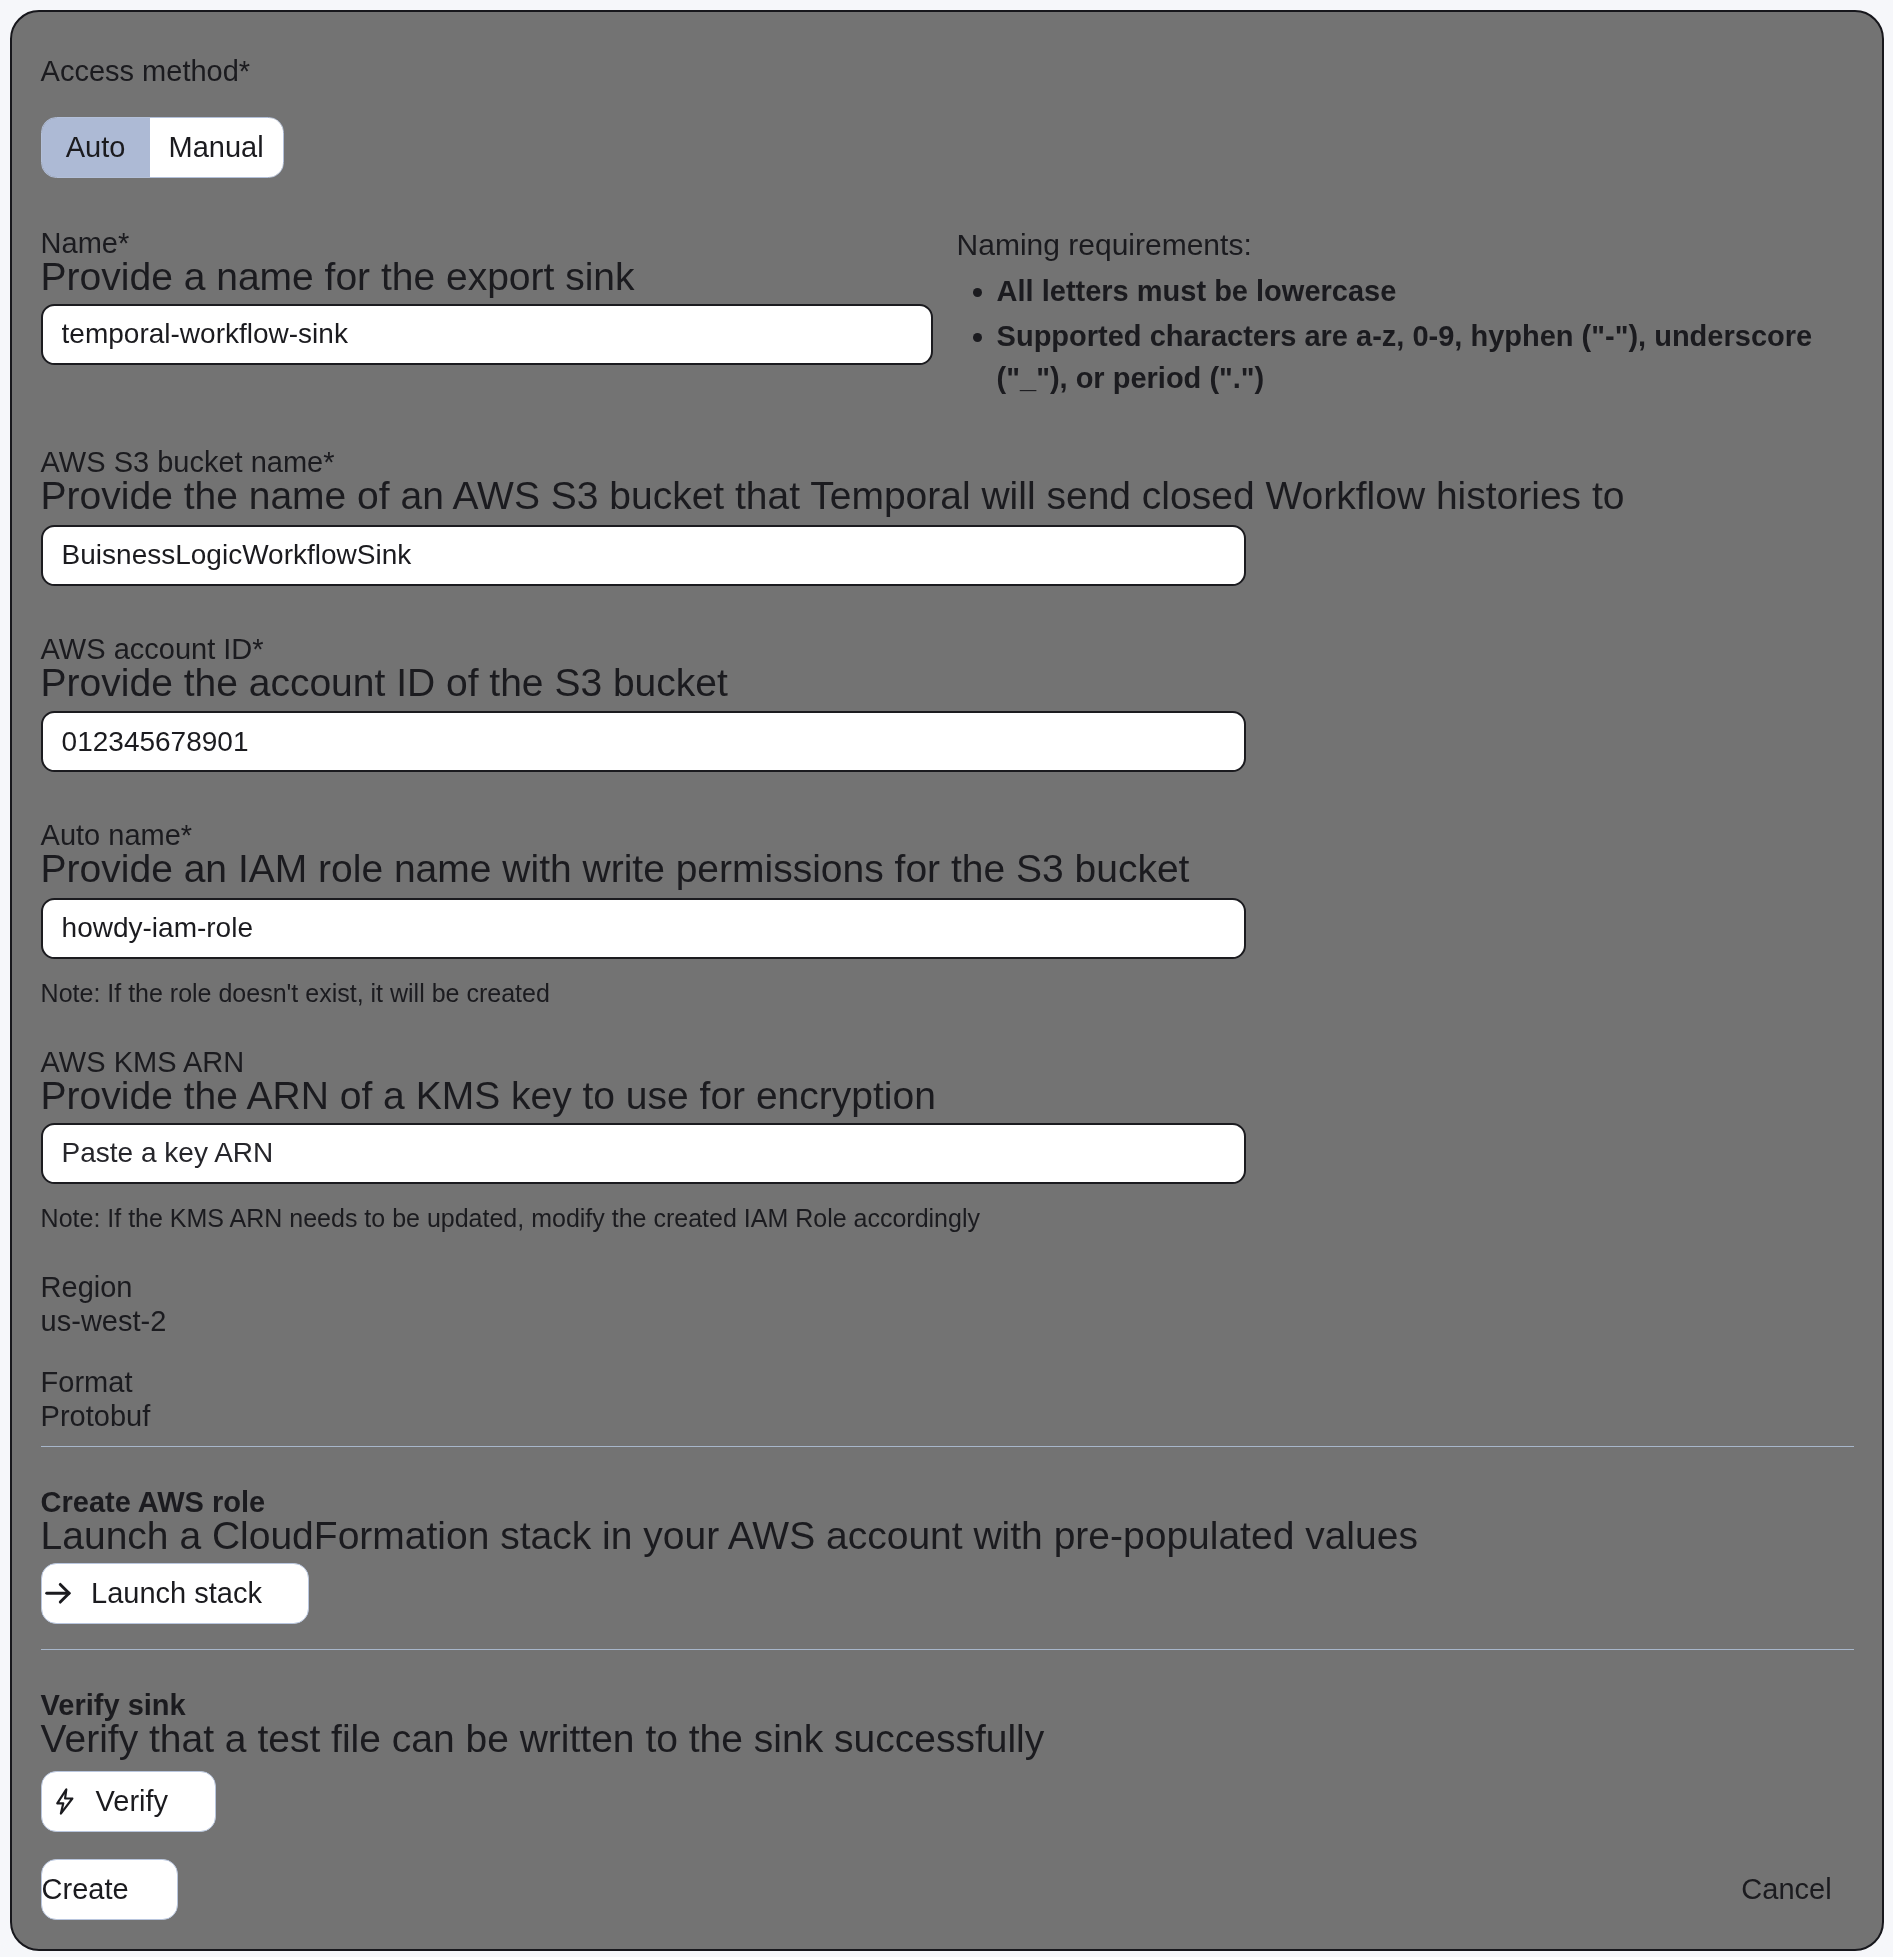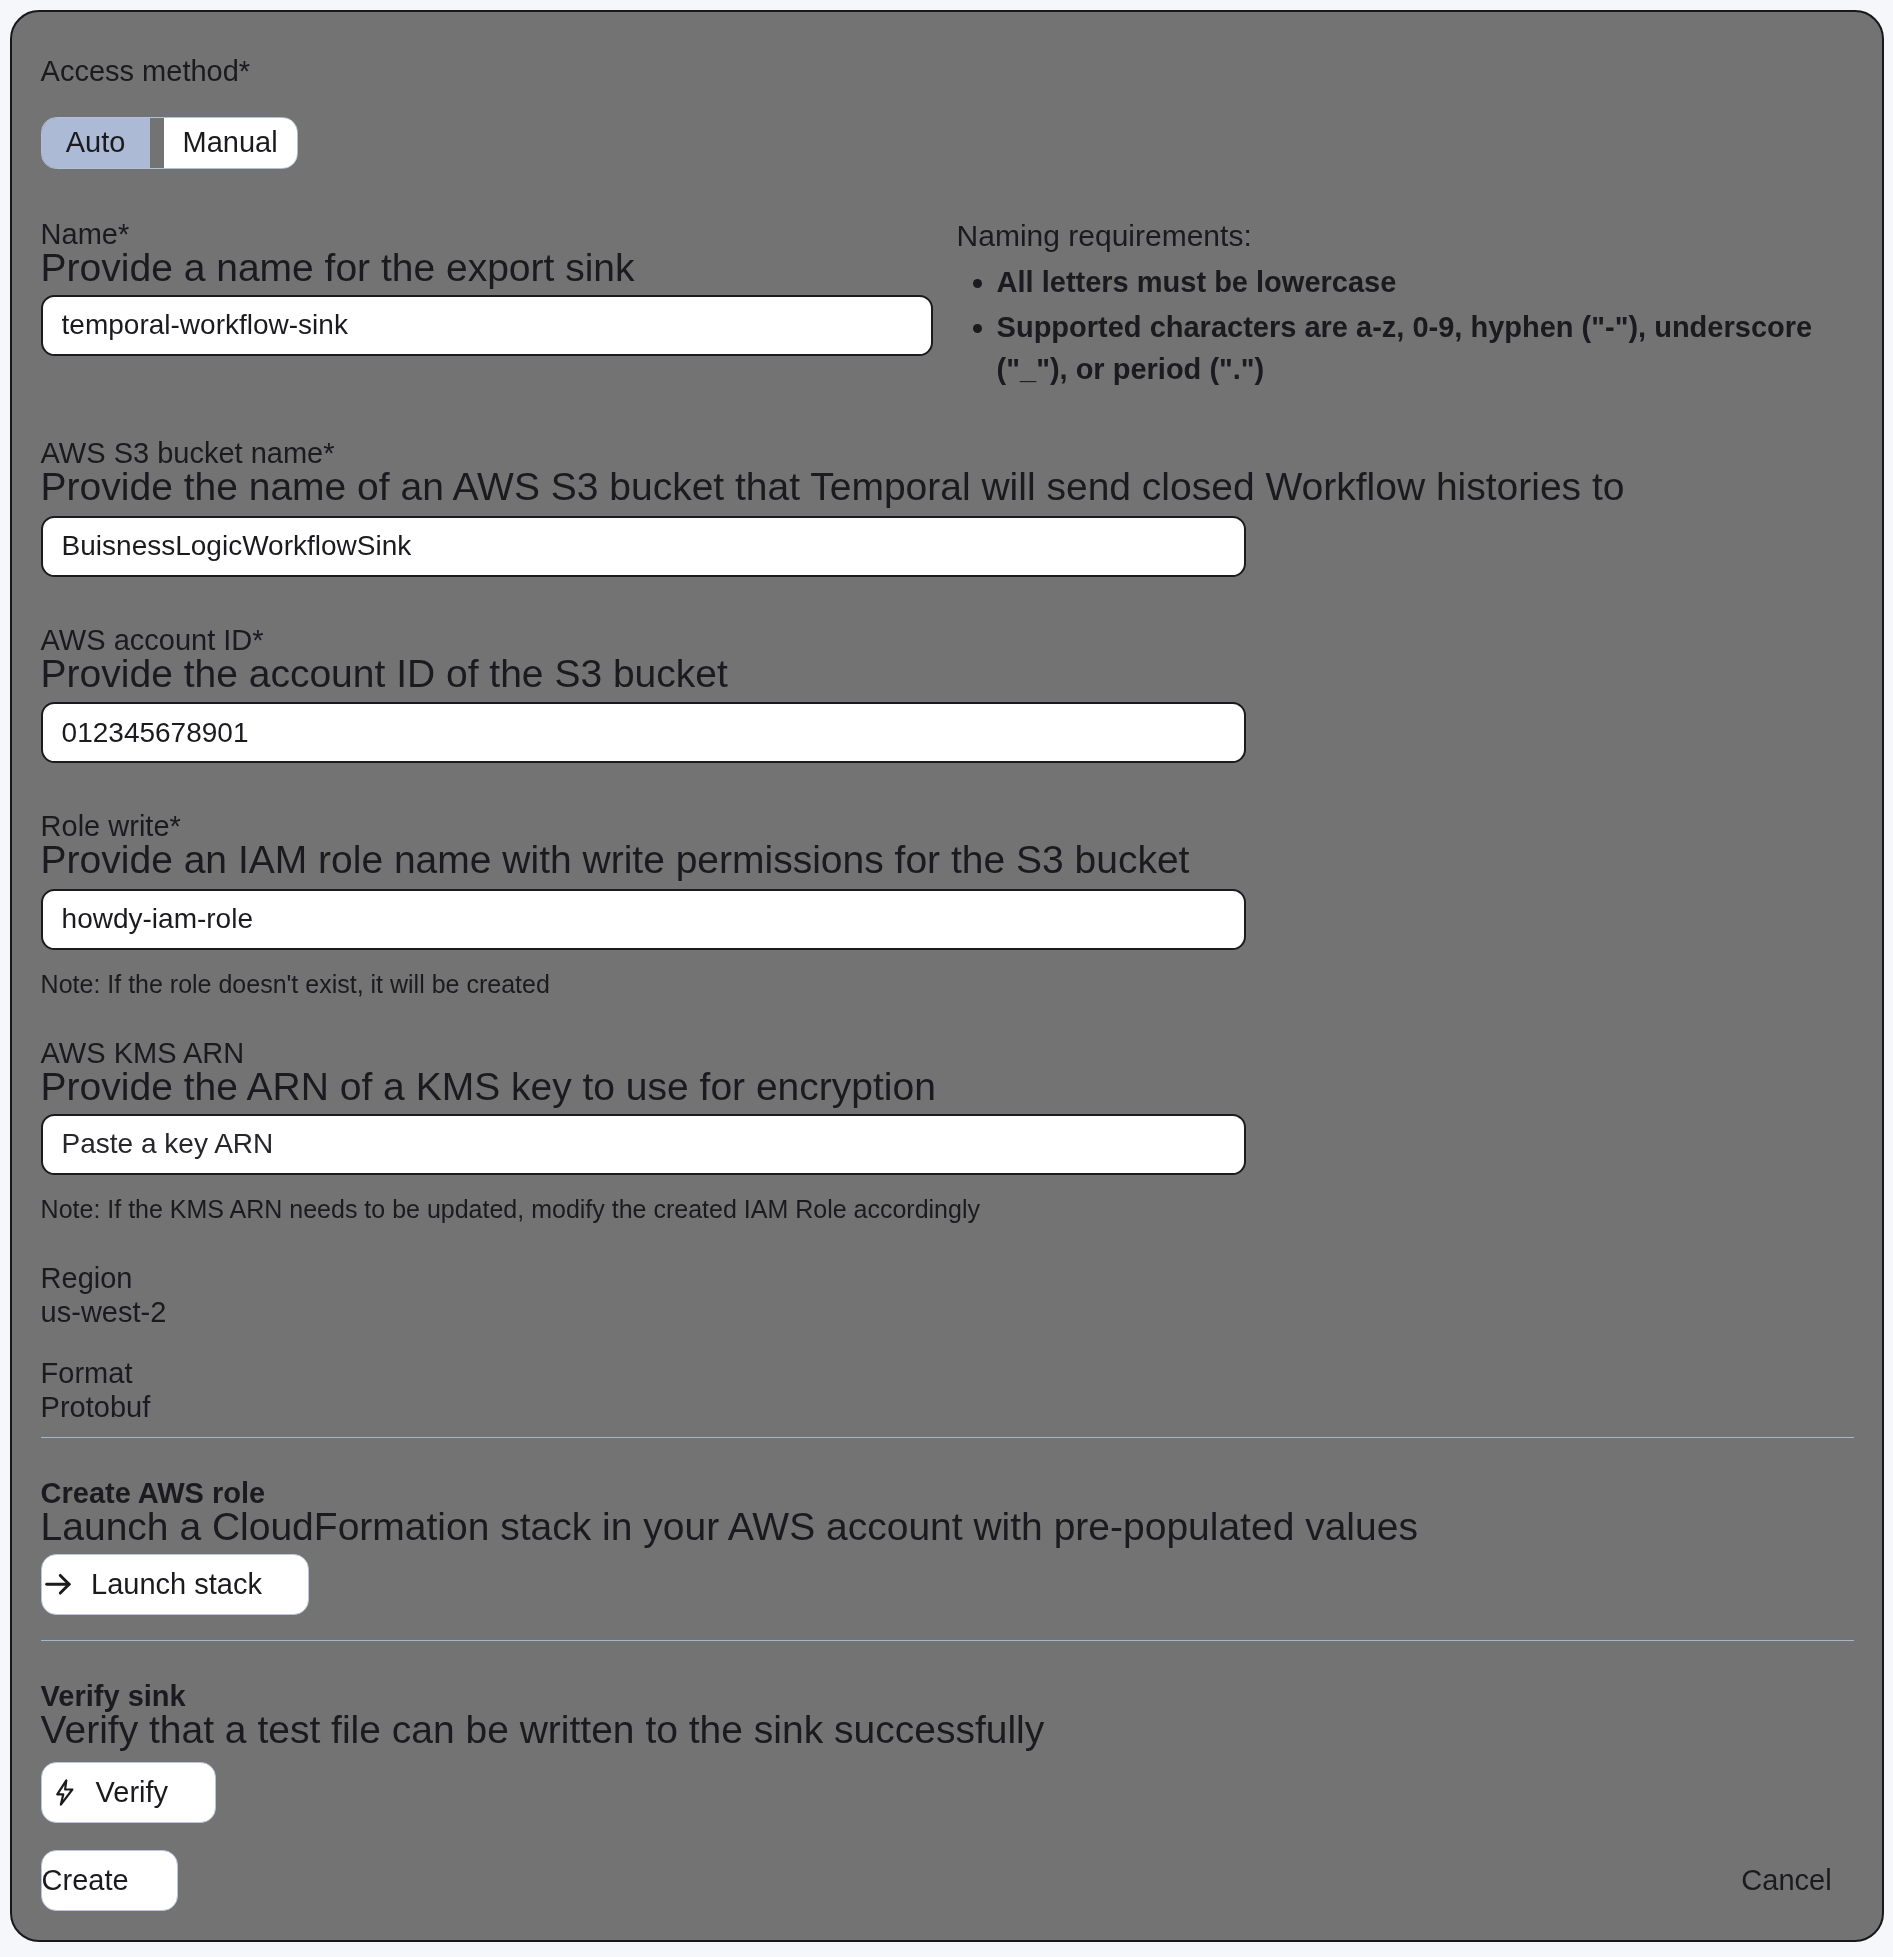--- a/index.html
+++ b/index.html
@@ -38,22 +38,21 @@
     font-weight: bold;
   }
   
   .access-label { margin-top: 13.4px; }
   .toggle-group {
     margin-top: 29px;
     display: inline-flex;
     border: 1.9px solid #b3c0d9;
     border-radius: 15.3px;
     overflow: hidden;
-    height: 52px;
-    gap: 14px;
+    height: 61px;
   }
   .toggle-seg {
     height: 100%;
     display: flex;
     align-items: center;
     justify-content: center;
     font-size: 29px;
     background: #ffffff;
     border: none;
     cursor: pointer;
@@ -187,21 +186,21 @@
     <input type="text" class="text-input" value="BuisnessLogicWorkflowSink" style="">
   </div>
 
   <div class="field">
     <div class="label">AWS account ID*</div>
     <div class="desc">Provide the account ID of the S3 bucket</div>
     <input type="text" class="text-input" value="012345678901" style="">
   </div>
 
   <div class="field">
-    <div class="label">Role write*</div>
+    <div class="label">Auto name*</div>
     <div class="desc">Provide an IAM role name with write permissions for the S3 bucket</div>
     <input type="text" class="text-input" value="howdy-iam-role" style="">
     <div class="note">Note: If the role doesn't exist, it will be created</div>
   </div>
 
   <div class="kms-field">
     <div class="label">AWS KMS ARN</div>
     <div class="desc">Provide the ARN of a KMS key to use for encryption</div>
     <input type="text" class="text-input" placeholder="Paste a key ARN" style="">
     <div class="note">Note: If the KMS ARN needs to be updated, modify the created IAM Role accordingly</div>

